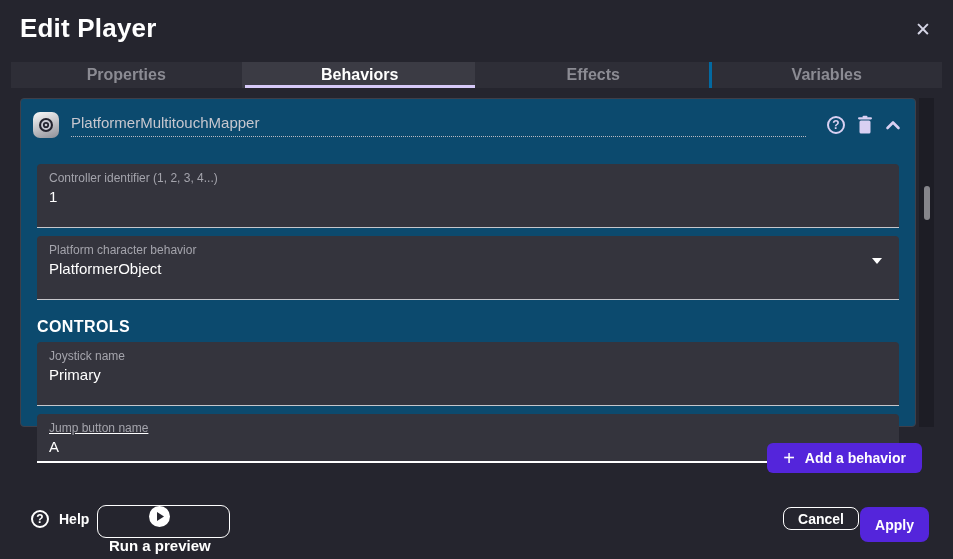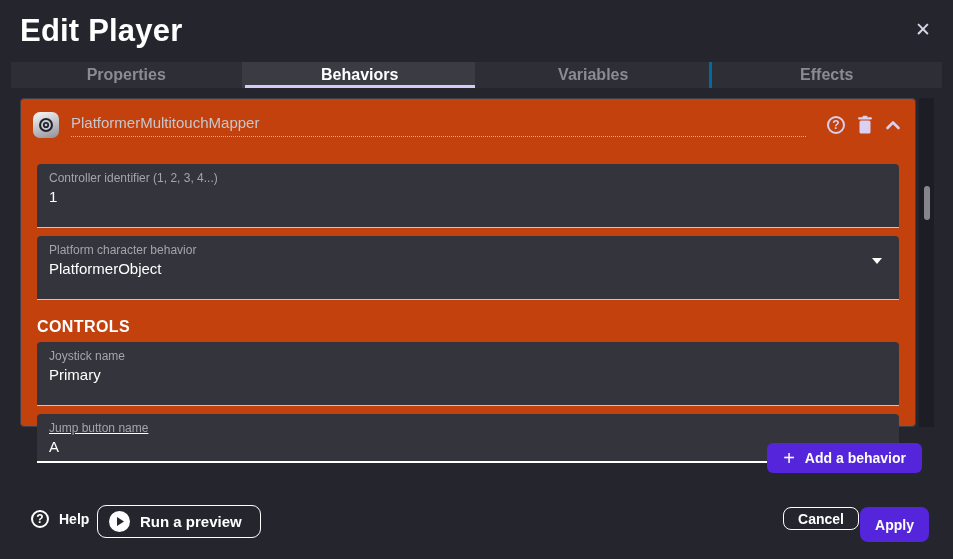--- a/index.html
+++ b/index.html
@@ -7,21 +7,21 @@
   body {
     font-family: "Liberation Sans", sans-serif;
     background: var(--bg, #25252e);
     color:#fff;
     overflow:hidden;
   }
   #root { position:relative; width:953px; height:559px; background: var(--bg, #25252e); }
 
   .dialog-title {
     position:absolute; left:20px; top:13px;
-    font-size:31px; font-weight:700; color:#fff; letter-spacing:.2px;
+    font-size:26px; font-weight:700; color:#fff; letter-spacing:.2px;
   }
   .close-btn {
     position:absolute; right:17px; top:17px;
     width:26px; height:26px; background:none; border:none;
     color:#d6d6e6; font-size:19px; line-height:26px; cursor:pointer;
     font-family:inherit;
   }
 
   
   .tabbar {
@@ -36,21 +36,21 @@
   .tab.active, .tab.active + .tab { border-left-color:transparent; }
   .tab.active { background:#3b3b44; color:#fff; }
   .tab.active::after {
     content:""; position:absolute; left:0; right:0; bottom:0; height:3px;
     background: var(--tab-underline, #d6c9f8);
   }
 
   
   .card {
     position:absolute; left:20px; top:98px; width:896px; height:329px;
-    background:#c2410c; border:1px solid #3f3f49; border-radius:4px;
+    background:#0c4a6e; border:1px solid #3f3f49; border-radius:4px;
   }
   .card-header { display:flex; align-items:center; padding:13px 14px 0 12px; }
   .behavior-icon {
     width:26px; height:26px; border-radius:7px; flex:0 0 auto;
     background: linear-gradient(160deg, #fafafa 0%, #8f8f97 100%);
     display:flex; align-items:center; justify-content:center;
   }
   .behavior-name {
     flex:1; margin-left:12px; margin-right:10px;
     font-size:15px; color:#c7c7cf; padding-bottom:5px;
@@ -105,21 +105,21 @@
   .plus-glyph { font-size:20px; font-weight:400; line-height:1; }
 
   .help-group { position:absolute; left:31px; top:510px; display:flex; align-items:center; gap:10px; cursor:pointer; }
   .help-group .help-circle { color:#fff; border-color:#fff; }
   .help-label { font-weight:700; font-size:14px; color:#fff; }
 
   .run-preview-btn {
     position:absolute; left:97px; top:505px; height:33px;
     display:inline-flex; align-items:center; gap:10px; padding:0 18px 0 11px;
     background:transparent; border:1px solid #fff; border-radius:9px;
-    color:#fff; font-weight:700; font-size:15px; cursor:pointer; font-family:inherit;
+    color:#fff; font-weight:700; font-size:15px; cursor:pointer; font-family:inherit;flex-direction:column;
   }
 
   .cancel-btn {
     position:absolute; right:94px; top:507px; height:23px; padding:0 14px;
     background:transparent; border:1.5px solid #fff; border-radius:8px;
     color:#fff; font-weight:700; font-size:14px; cursor:pointer; font-family:inherit;
   }
   .apply-btn {
     position:absolute; right:24px; top:507px; height:35px; padding:0 15px;
     background: var(--accent, #5425db); border:none; border-radius:8px;
@@ -130,22 +130,22 @@
 <body>
 
 <div id="root">
 
   <div class="dialog-title">Edit Player</div>
   <button class="close-btn">✕</button>
 
   <div class="tabbar">
     <div class="tab">Properties</div>
     <div class="tab active">Behaviors</div>
+    <div class="tab">Effects</div>
     <div class="tab">Variables</div>
-    <div class="tab">Effects</div>
   </div>
 
   <div class="card">
 
     <div class="card-header">
       <span class="behavior-icon">
         <svg width="16" height="16" viewBox="0 0 16 16">
           <circle cx="8" cy="8" r="7" fill="#23232e"></circle>
           <circle cx="8" cy="8" r="4" fill="none" stroke="#c9c9d2" stroke-width="1.8"></circle>
           <circle cx="8" cy="8" r="1.3" fill="#c9c9d2"></circle>

